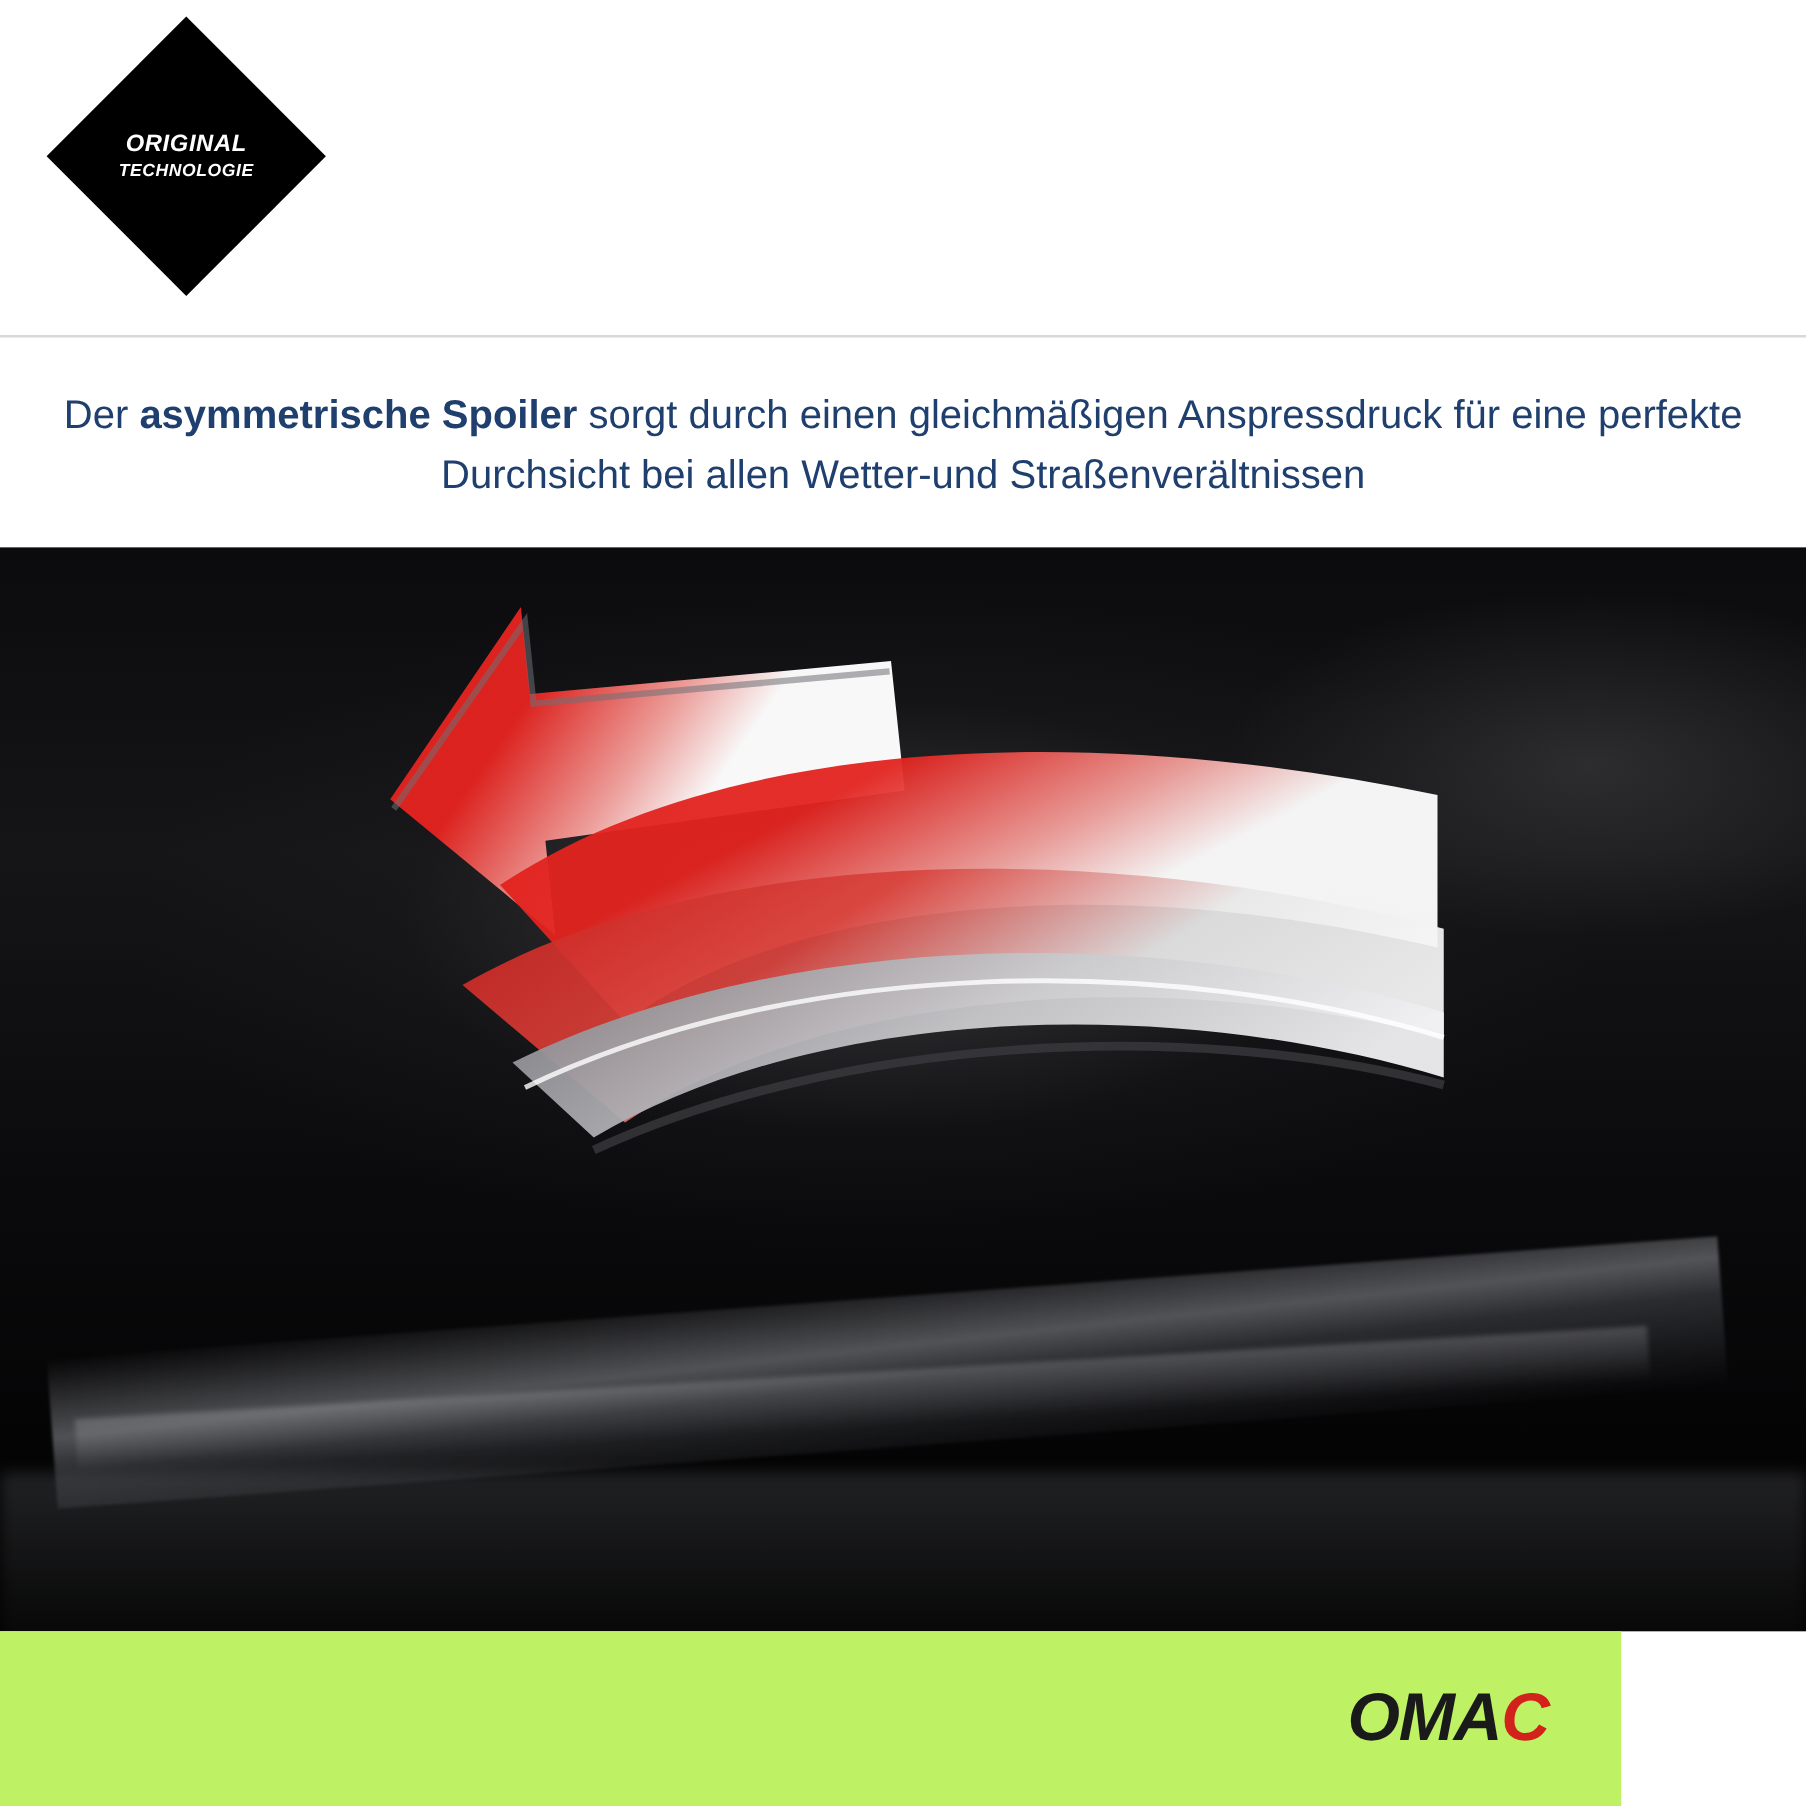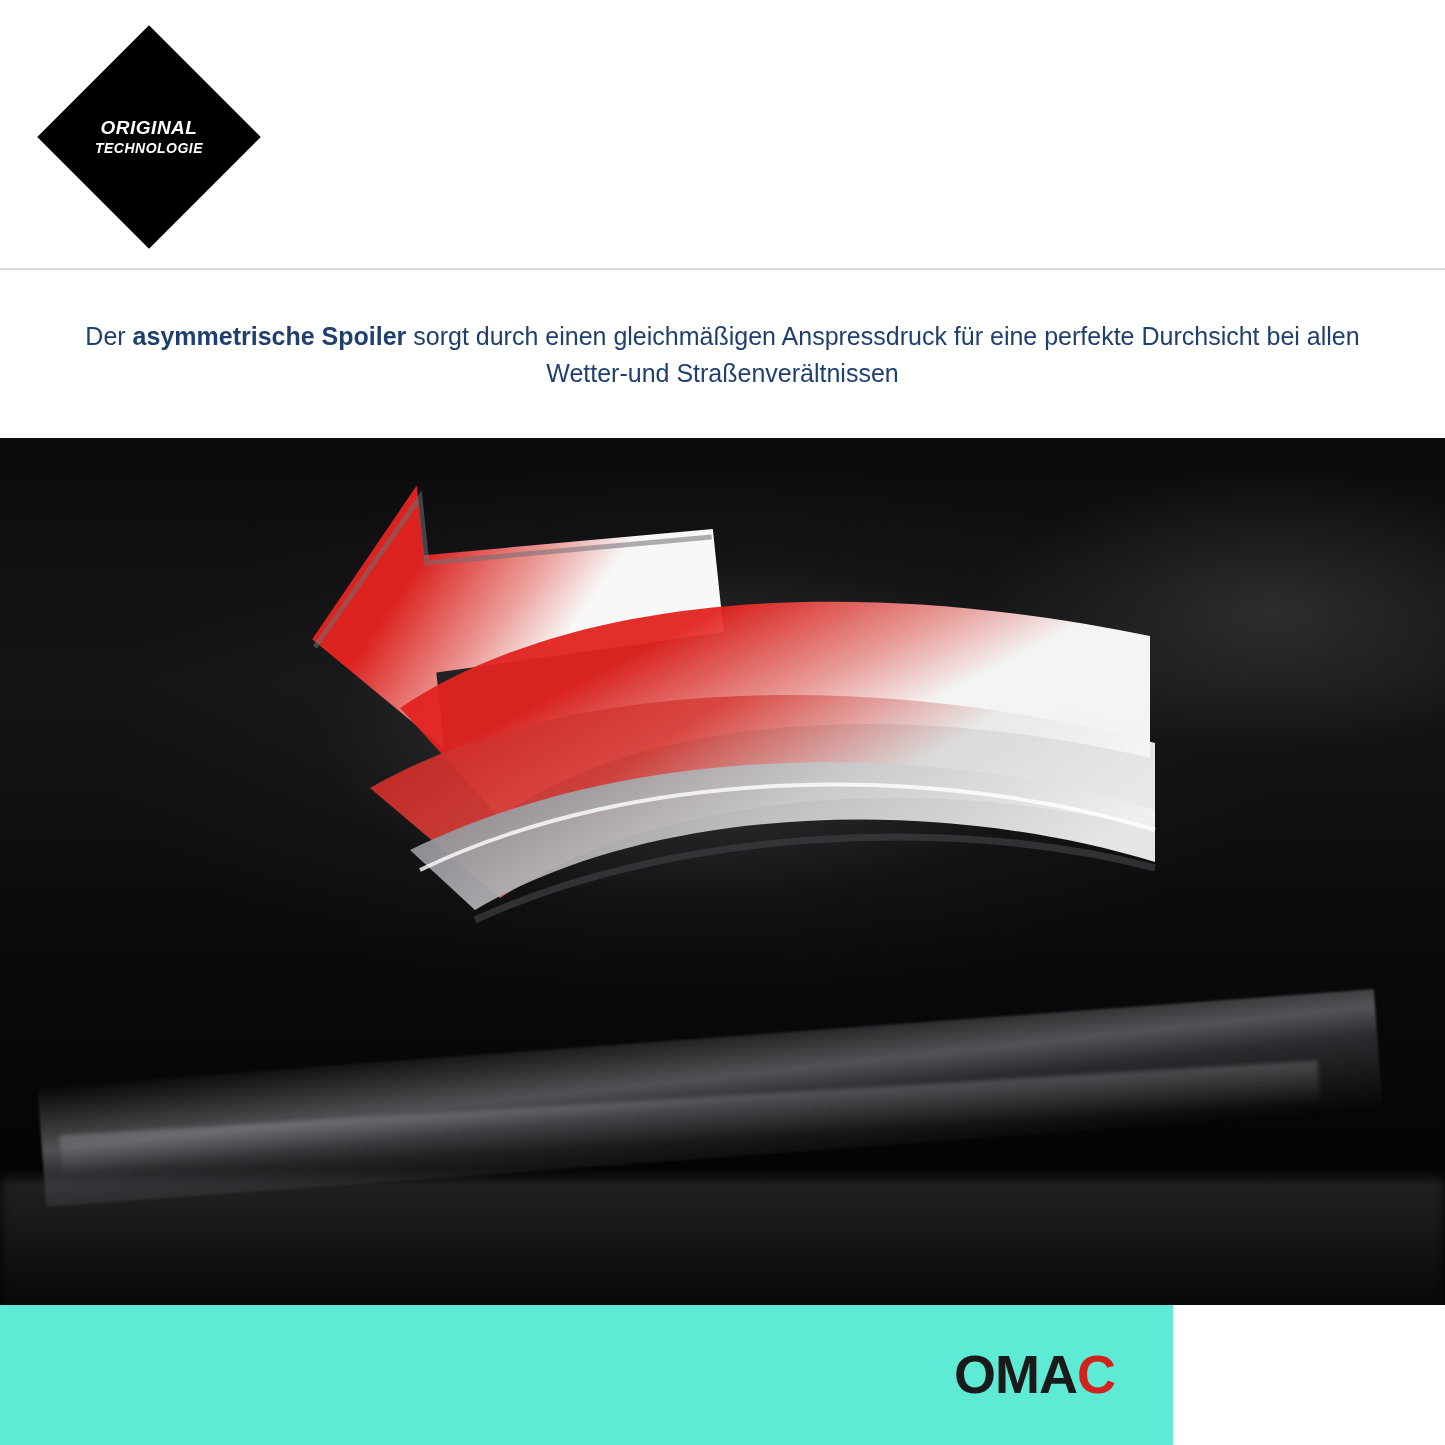--- a/index.html
+++ b/index.html
@@ -17,21 +17,21 @@
 
   
   .header {
     position: relative;
     height: 268px;
     background: #ffffff;
   }
   .badge-wrap {
     position: absolute;
     left: 38px;
-    top: 26px;
+    top: 14px;
     width: 222px;
     height: 222px;
   }
   .badge-diamond {
     position: absolute;
     left: 50%;
     top: 50%;
     width: 158px;
     height: 158px;
     margin-left: -79px;
@@ -89,21 +89,21 @@
     height: 166px;
     display: flex;
     align-items: center;
     justify-content: center;
     background: #ffffff;
   }
   .subhead-inner {
     width: 1360px;
     text-align: center;
     color: #1f3f6e;
-    font-size: 25px;
+    font-size: 32px;
     line-height: 1.5;
   }
   .subhead-inner b { font-weight: bold; }
 
   
   .panel {
     position: absolute;
     top: 438px;
     left: 0;
     width: 1445px;
@@ -160,23 +160,24 @@
     width: 960px;
     height: 520px;
   }
   .ribbon svg { display: block; }
 
   
   .footer {
     position: absolute;
     top: 1305px;
     left: 0;
-    width: 1173px;
+    width: 1297px;
     height: 140px;
-    background: #5eead4;
+    background: #bef264;
+    font-style: italic;
   }
   .logo {
     position: absolute;
     right: 58px;
     top: 38px;
     display: flex;
     align-items: center;
     font-size: 54px;
     font-weight: bold;
     letter-spacing: -1px;

